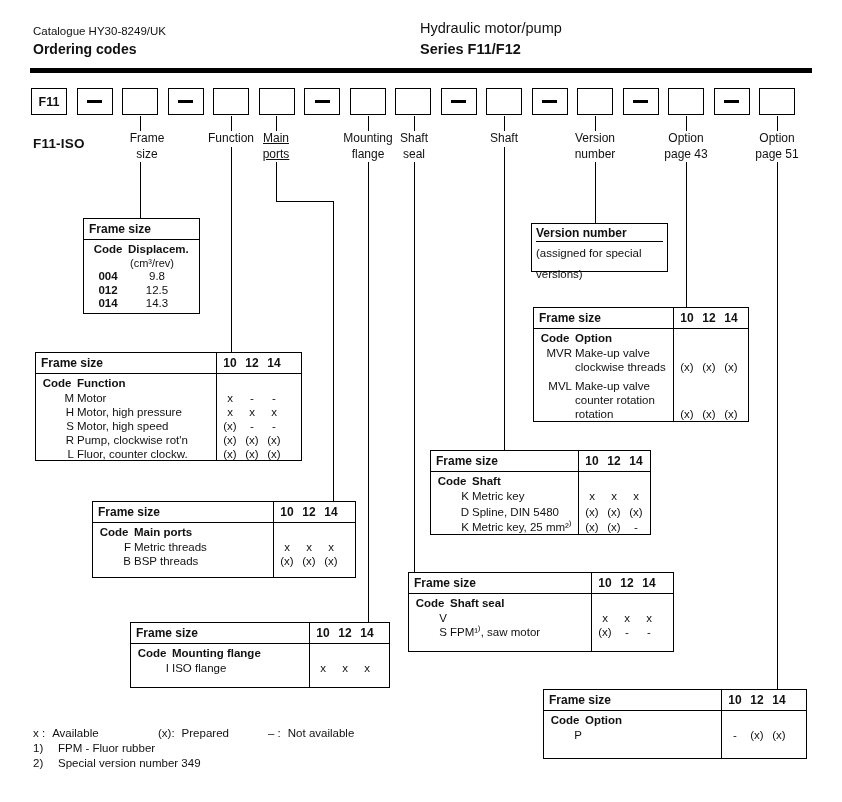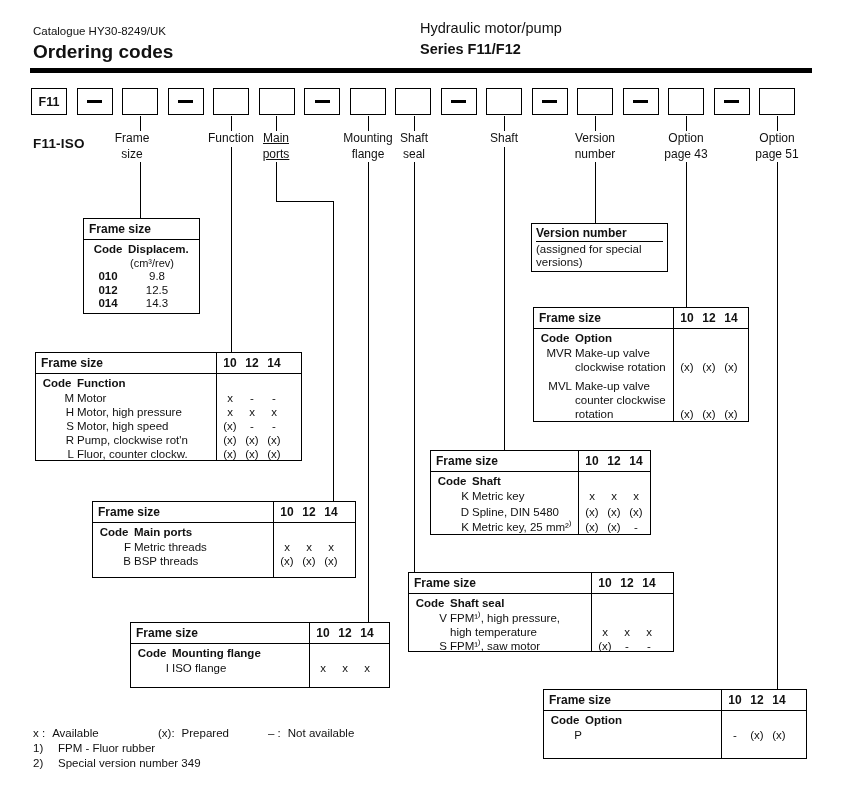--- a/index.html
+++ b/index.html
@@ -3,21 +3,21 @@
 <meta charset="utf-8">
 <style>
   html,body { margin:0; padding:0; background:#f4f4f2; }
   .page {
     position:relative; width:842px; height:802px; background:#ffffff;
     font-family:"Liberation Sans", sans-serif; color:#111;
     overflow:hidden; margin:0 auto;
   }
   
   .h-cat    { position:absolute; left:33px;  top:25px; font-size:11.5px; }
-  .h-title  { position:absolute; left:33px;  top:41px; font-size:19px; font-weight:bold;text-align:right; }
+  .h-title  { position:absolute; left:33px;  top:41px; font-size:14px; font-weight:bold;text-align:right; }
   .h-prod   { position:absolute; left:420px; top:20px; font-size:14.5px; }
   .h-series { position:absolute; left:420px; top:41px; font-size:14.5px; font-weight:bold; }
   .h-rule   { position:absolute; left:30px;  top:68px; width:782px; height:4.5px; background:#000; }
 
   
   .codebox {
     position:absolute; top:88px; width:36px; height:27px;
     border:1.6px solid #000; background:#fff; box-sizing:border-box;
     display:flex; align-items:center; justify-content:center;
     font-weight:bold; font-size:12.5px; z-index:3;
@@ -70,21 +70,21 @@
   .dt-row  { display:flex; padding-left:4px; line-height:13.5px; }
   .dt-row .code { width:40px; text-align:center; font-weight:bold; flex:none; }
   .dt-row .val  { width:58px; text-align:center; }
 
   
   .vbox { position:absolute; left:531px; top:223px; width:137px; height:49px;
           border:1.6px solid #000; background:#fff; z-index:3;
           padding:2px 4px; box-sizing:border-box; font-size:11.5px; }
   .vtitle { font-weight:bold; font-size:12px; border-bottom:1.2px solid #000;
             padding-bottom:1px; margin-bottom:1px; }
-  .vnote  { line-height:13px; }
+  .vnote  { line-height:21px; }
 
   
   .legend-item { position:absolute; top:727px; font-size:11.5px; display:flex; }
   .legend-item .sym { margin-right:7px; }
   .footnote { position:absolute; left:33px; font-size:11.5px; display:flex; }
   .footnote .num { width:25px; flex:none; }
 </style>
 </head>
 <body>
 
@@ -123,21 +123,21 @@
         <div class="dashbar"></div>
       </div>
       <div class="codebox" style="left: 668px;"></div>
       <div class="codebox" style="left: 713.5px;">
         <div class="dashbar"></div>
       </div>
       <div class="codebox" style="left: 759px;"></div>
     </div>
   <div class="model">F11-ISO</div>
   <div id="labels">
-      <div class="flabel" style="left: 132px;">
+      <div class="flabel" style="left: 147px;">
         <div>Frame</div>
         <div>size</div>
       </div>
       <div class="flabel" style="left: 231px;">
         <div>Function</div>
       </div>
       <div class="flabel" style="left: 276px; text-decoration: underline;">
         <div>Main</div>
         <div>ports</div>
       </div>
@@ -182,21 +182,21 @@
   <div class="dtable" id="disp-table">
       <div class="dt-head">
         <div class="ct-title">Frame size</div>
       </div>
       <div class="dt-sub">
         <span class="c">Code</span>
         <span class="l">Displacem.</span>
       </div>
       <div class="dt-unit">(cm³/rev)</div>
       <div class="dt-row">
-        <span class="code">010</span>
+        <span class="code">004</span>
         <span class="val">9.8</span>
       </div>
       <div class="dt-row">
         <span class="code">012</span>
         <span class="val">12.5</span>
       </div>
       <div class="dt-row">
         <span class="code">014</span>
         <span class="val">14.3</span>
       </div>
@@ -407,24 +407,20 @@
           </div>
         </div>
         <div class="ct-vline" style="left: 182px;"></div>
         <div class="ct-body">
           <div class="ct-sub">
             <span class="c">Code</span>
             <span class="l">Shaft seal</span>
           </div>
           <div class="ct-row">
             <span class="code">V</span>
-            <div class="desc">
-              <div>FPM¹⁾, high pressure,</div>
-              <div>high temperature</div>
-            </div>
             <div class="ct-marks" style="left: 185px;">
               <span>x</span>
               <span>x</span>
               <span>x</span>
             </div>
           </div>
           <div class="ct-row">
             <span class="code">S</span>
             <div class="desc">
               <div>FPM¹⁾, saw motor</div>
@@ -449,33 +445,33 @@
         <div class="ct-vline" style="left: 139px;"></div>
         <div class="ct-body">
           <div class="ct-sub">
             <span class="c">Code</span>
             <span class="l">Option</span>
           </div>
           <div class="ct-row">
             <span class="code">MVR</span>
             <div class="desc">
               <div>Make-up valve</div>
-              <div>clockwise rotation</div>
+              <div>clockwise threads</div>
             </div>
             <div class="ct-marks" style="left: 142px;">
               <span>(x)</span>
               <span>(x)</span>
               <span>(x)</span>
             </div>
           </div>
           <div class="ct-row">
             <span class="code">MVL</span>
             <div class="desc">
               <div>Make-up valve</div>
-              <div>counter clockwise</div>
+              <div>counter rotation</div>
               <div>rotation</div>
             </div>
             <div class="ct-marks" style="left: 142px;">
               <span>(x)</span>
               <span>(x)</span>
               <span>(x)</span>
             </div>
           </div>
         </div>
       </div>

